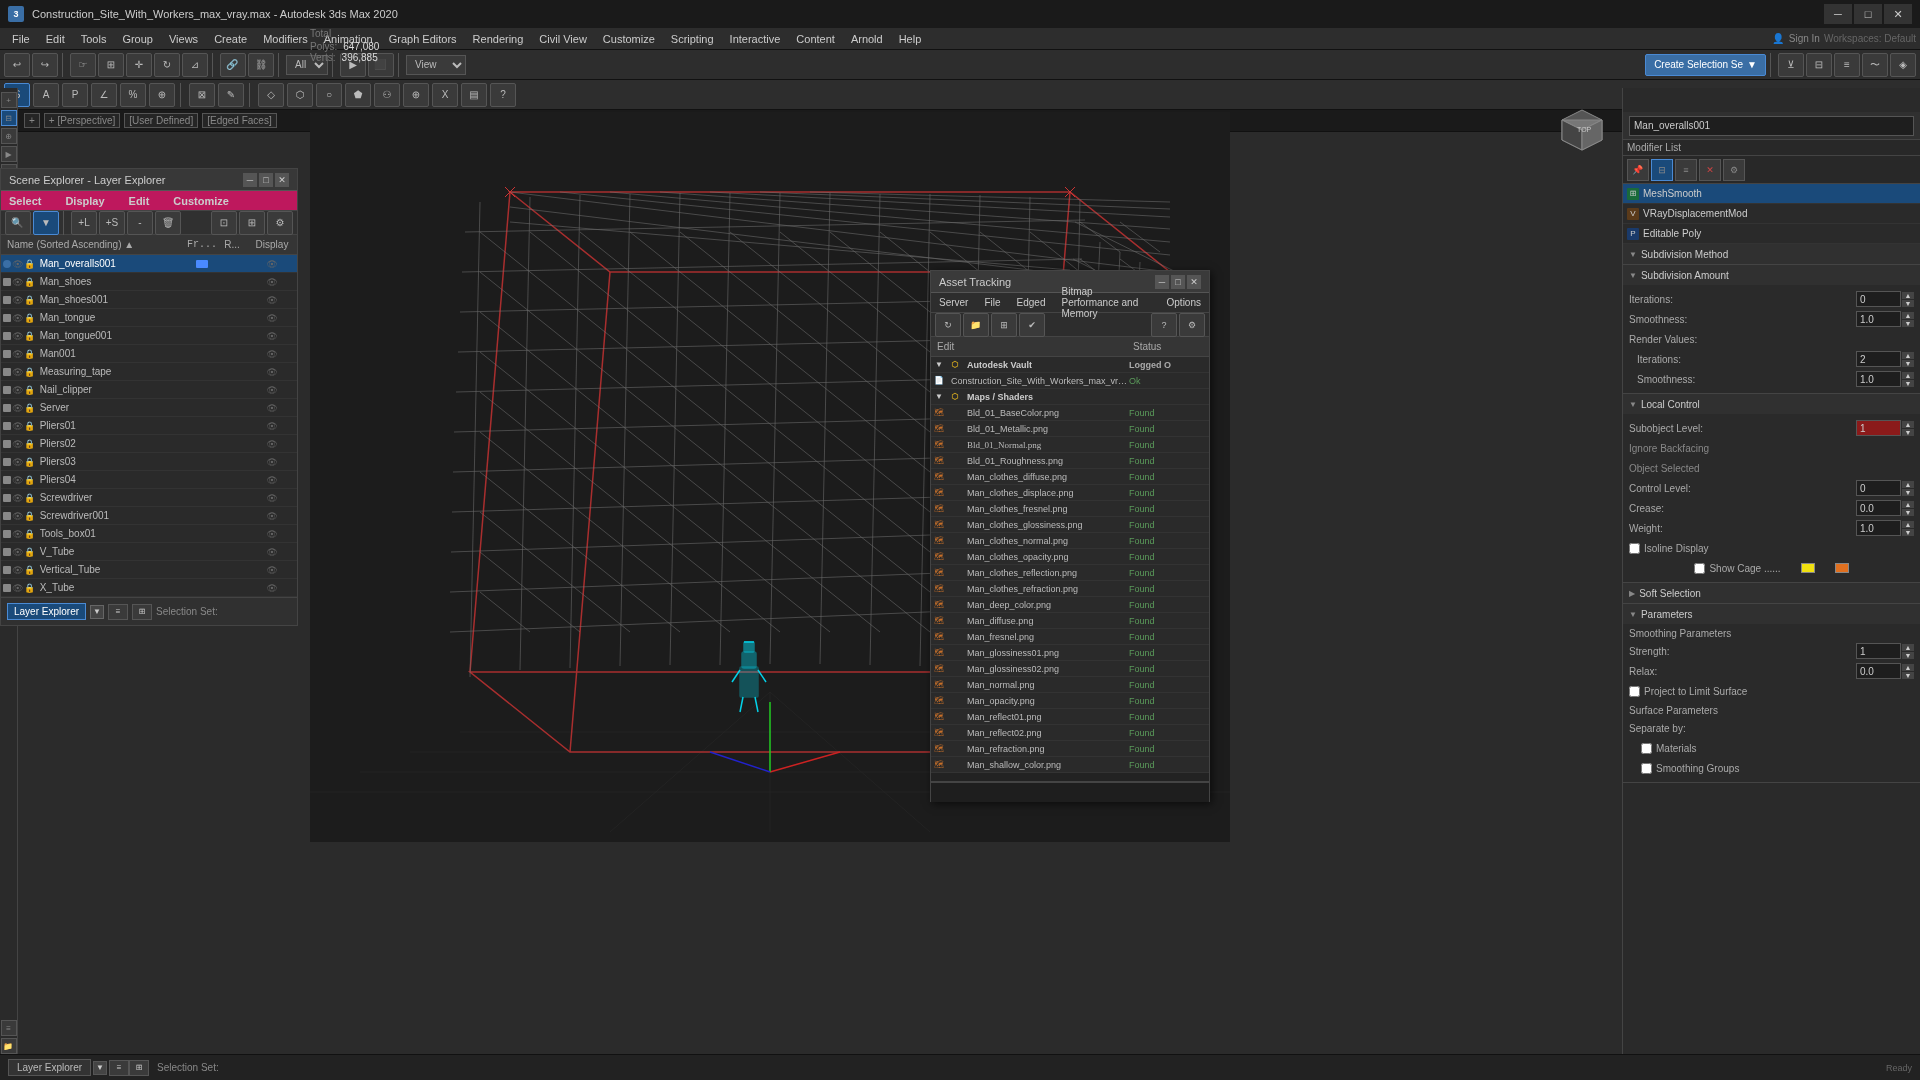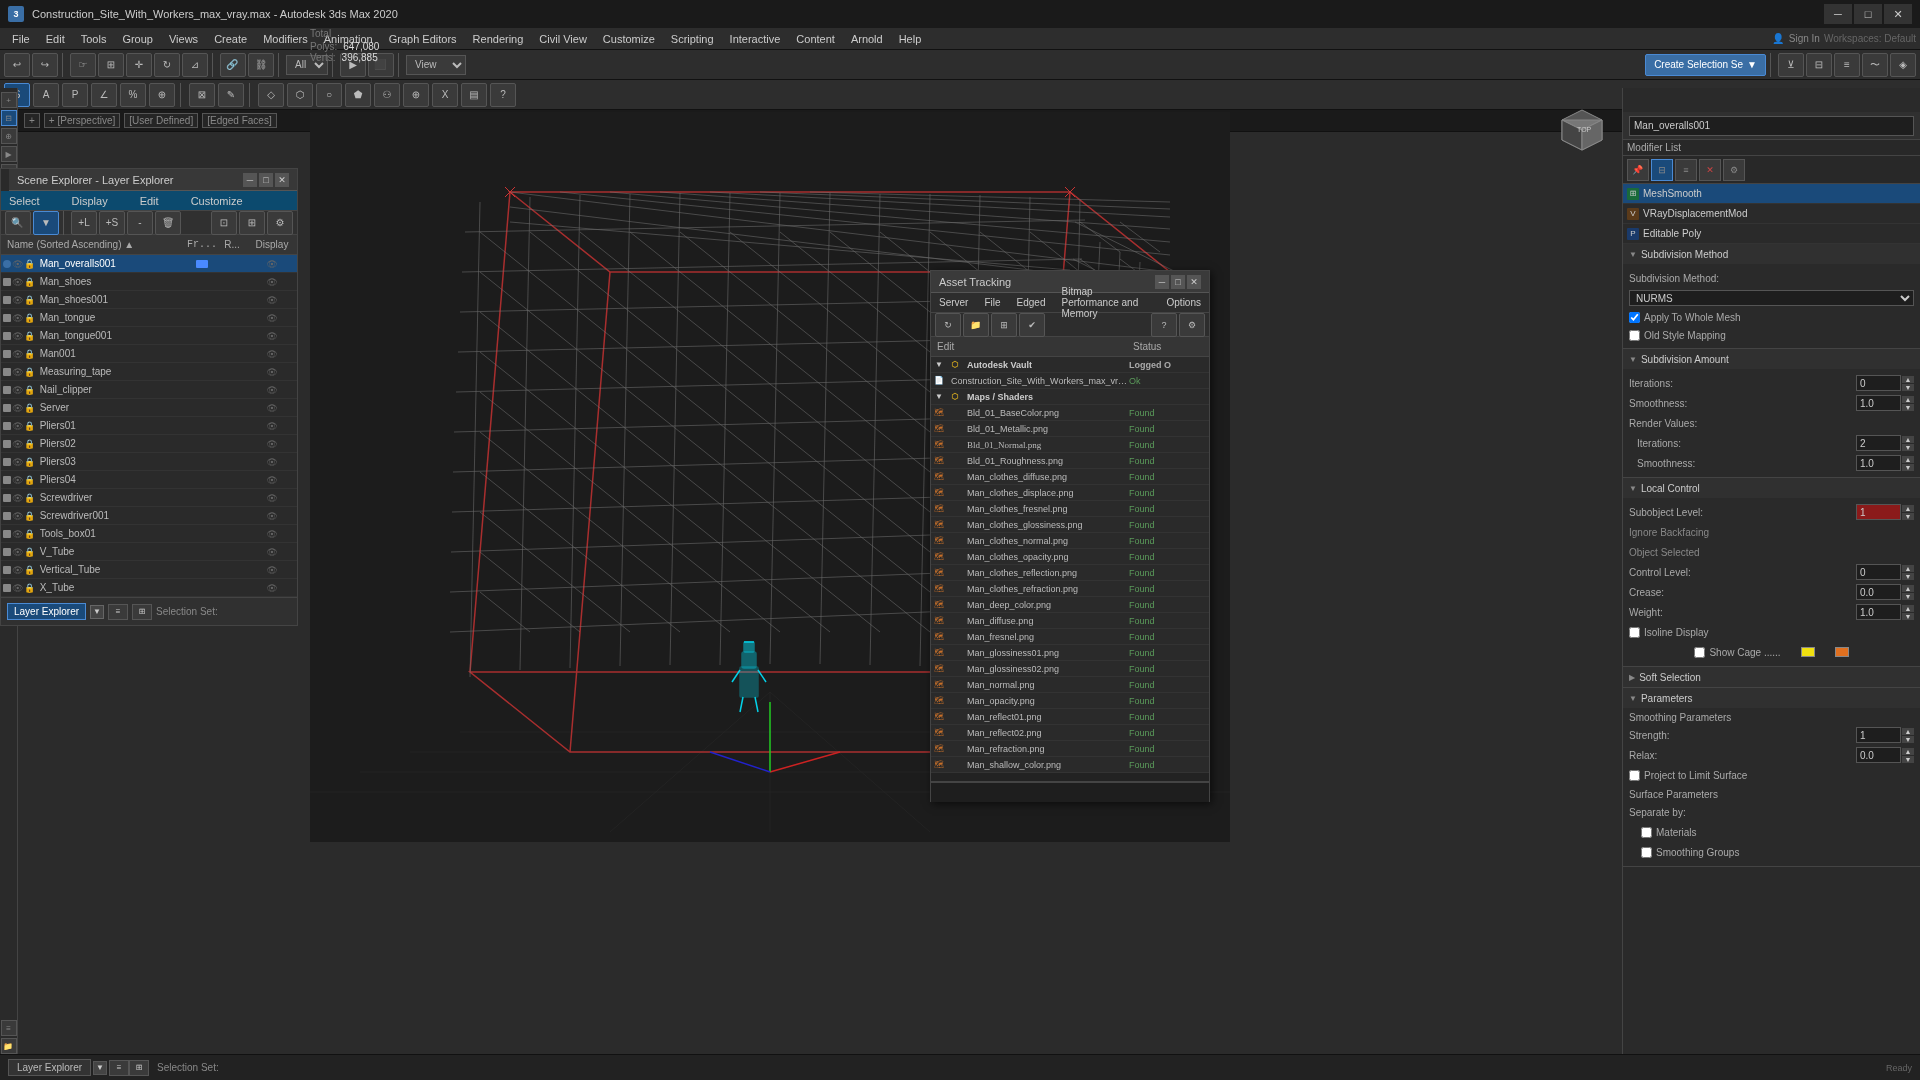--- a/index.html
+++ b/index.html
@@ -84,41 +84,41 @@
     #scene-explorer .panel-title {
       background: #383838;
       height: 22px;
       display: flex;
       align-items: center;
       padding: 0 8px;
       font-size: 11px;
       color: #ccc;
       border-bottom: 1px solid #555;
       justify-content: space-between;
-      margin-left: 8px;
     }
     #scene-explorer .panel-title .title-btns { display: flex; gap: 2px; }
     #scene-explorer .panel-title .title-btn { width: 14px; height: 14px; background: #555; border: none; color: #ccc; font-size: 9px; cursor: pointer; display: flex; align-items: center; justify-content: center; }
 
     #scene-explorer .se-toolbar {
       background: #303030;
       height: 24px;
       display: flex;
       align-items: center;
       padding: 0 4px;
       gap: 2px;
       border-bottom: 1px solid #444;
     }
     #scene-explorer .se-menus {
-      background: #0c4a6e;
+      background: #be185d;
       height: 20px;
       display: flex;
       align-items: center;
-      gap: 16px;
+      gap: 8px;
       border-bottom: 1px solid #444;
+      font-weight: bold;
     }
     #scene-explorer .se-menus .se-menu { padding: 2px 8px; font-size: 11px; color: #ccc; cursor: pointer; }
 
     #scene-explorer .se-header {
       background: #353535;
       height: 20px;
       display: flex;
       align-items: center;
       border-bottom: 1px solid #444;
       font-size: 10px;
@@ -1428,42 +1428,20 @@
       <div class="mod-icon" style="background:#1a3a6a;">P</div>
       <span class="mod-name">Editable Poly</span>
     </div>
   </div>
 
   <div class="rp-section">
     <div class="rp-section-header">
       <span class="arrow">▼</span>
       <span>Subdivision Method</span>
     </div>
-    <div class="rp-section-body">
-      <div class="rp-row">
-        <label>Subdivision Method:</label>
-      </div>
-      <div class="rp-row">
-        <select class="rp-select">
-          <option>NURMS</option>
-        </select>
-      </div>
-      <div class="rp-row" style="height:18px;">
-        <div class="rp-checkbox">
-          <input type="checkbox" checked="" style="">
-          <label>Apply To Whole Mesh</label>
-        </div>
-      </div>
-      <div class="rp-row" style="height:18px;">
-        <div class="rp-checkbox">
-          <input type="checkbox" style="">
-          <label>Old Style Mapping</label>
-        </div>
-      </div>
-    </div>
   </div>
 
   <div class="rp-section">
     <div class="rp-section-header">
       <span class="arrow">▼</span>
       <span>Subdivision Amount</span>
     </div>
     <div class="rp-section-body">
       <div class="rp-row">
         <label>Iterations:</label>

